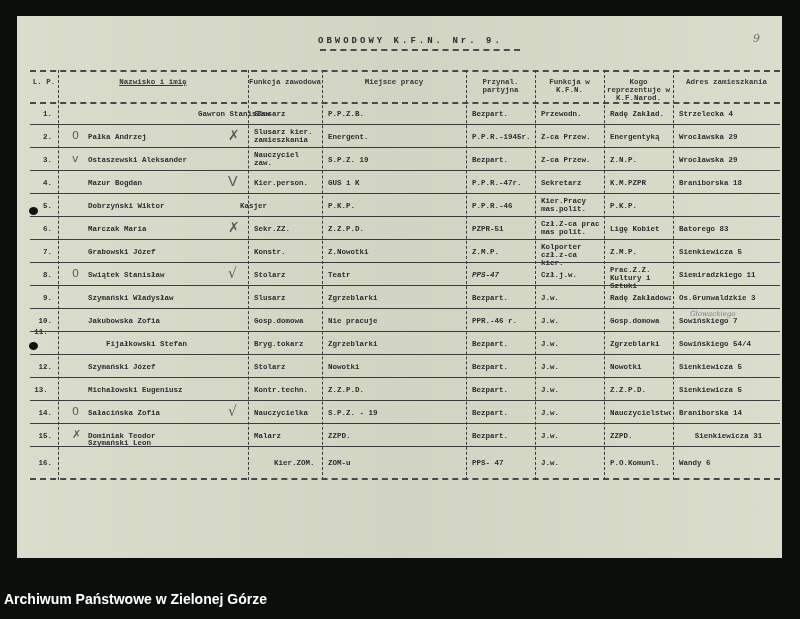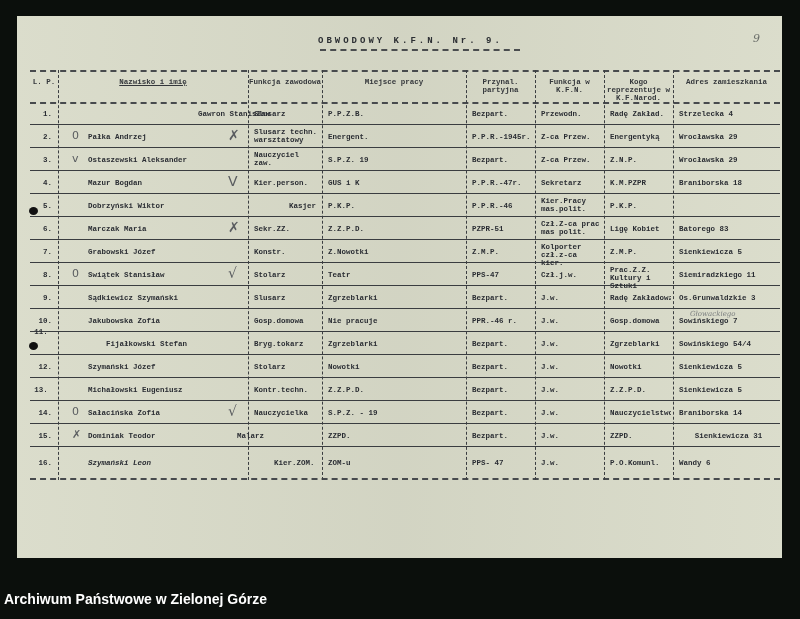--- a/index.html
+++ b/index.html
@@ -90,21 +90,21 @@
 <div class="cell" style="left:30px;width:22px;top:110px;text-align:right;white-space:nowrap;">1.</div>
 <div class="cell" style="left:88px;width:150px;top:110px;text-align:right;white-space:nowrap;margin-left:32px;">Gawron Stanisław</div>
 <div class="cell" style="left:254px;width:66px;top:110px;text-align:left;white-space:nowrap;">Slusarz</div>
 <div class="cell" style="left:328px;width:136px;top:110px;text-align:left;white-space:nowrap;">P.P.Z.B.</div>
 <div class="cell" style="left:472px;width:61px;top:110px;text-align:left;white-space:nowrap;">Bezpart.</div>
 <div class="cell" style="left:541px;width:61px;top:110px;text-align:left;white-space:nowrap;">Przewodn.</div>
 <div class="cell" style="left:610px;width:61px;top:110px;text-align:left;white-space:nowrap;">Radę Zakład.</div>
 <div class="cell" style="left:679px;width:99px;top:110px;text-align:left;white-space:nowrap;">Strzelecka 4</div>
 <div class="cell" style="left:30px;width:22px;top:133px;text-align:right;white-space:nowrap;">2.</div>
 <div class="cell" style="left:88px;width:150px;top:133px;text-align:left;white-space:nowrap;">Pałka Andrzej</div>
-<div class="cell" style="left:254px;width:66px;top:128px;text-align:left;white-space:normal;">Slusarz techn. warsztatowy</div>
+<div class="cell" style="left:254px;width:66px;top:128px;text-align:left;white-space:normal;">Slusarz kier. zamieszkania</div>
 <div class="cell" style="left:328px;width:136px;top:133px;text-align:left;white-space:nowrap;">Energent.</div>
 <div class="cell" style="left:472px;width:61px;top:133px;text-align:left;white-space:nowrap;">P.P.R.-1945r.</div>
 <div class="cell" style="left:541px;width:61px;top:133px;text-align:left;white-space:nowrap;">Z-ca Przew.</div>
 <div class="cell" style="left:610px;width:61px;top:133px;text-align:left;white-space:nowrap;">Energentyką</div>
 <div class="cell" style="left:679px;width:99px;top:133px;text-align:left;white-space:nowrap;">Wrocławska 29</div>
 <div class="mark" style="left:72px;top:129px;font-size:11px;">0</div>
 <div class="mark" style="left:228px;top:127px;">✗</div>
 <div class="cell" style="left:30px;width:22px;top:156px;text-align:right;white-space:nowrap;">3.</div>
 <div class="cell" style="left:88px;width:150px;top:156px;text-align:left;white-space:nowrap;">Ostaszewski Aleksander</div>
 <div class="cell" style="left:254px;width:66px;top:151px;text-align:left;white-space:normal;">Nauczyciel zaw.</div>
@@ -118,21 +118,21 @@
 <div class="cell" style="left:88px;width:150px;top:179px;text-align:left;white-space:nowrap;">Mazur Bogdan</div>
 <div class="cell" style="left:254px;width:66px;top:179px;text-align:left;white-space:nowrap;">Kier.person.</div>
 <div class="cell" style="left:328px;width:136px;top:179px;text-align:left;white-space:nowrap;">GUS i K</div>
 <div class="cell" style="left:472px;width:61px;top:179px;text-align:left;white-space:nowrap;">P.P.R.-47r.</div>
 <div class="cell" style="left:541px;width:61px;top:179px;text-align:left;white-space:nowrap;">Sekretarz</div>
 <div class="cell" style="left:610px;width:61px;top:179px;text-align:left;white-space:nowrap;">K.M.PZPR</div>
 <div class="cell" style="left:679px;width:99px;top:179px;text-align:left;white-space:nowrap;">Braniborska 18</div>
 <div class="mark" style="left:228px;top:173px;">V</div>
 <div class="cell" style="left:30px;width:22px;top:202px;text-align:right;white-space:nowrap;">5.</div>
 <div class="cell" style="left:88px;width:150px;top:202px;text-align:left;white-space:nowrap;">Dobrzyński Wiktor</div>
-<div class="cell" style="left:250px;width:66px;top:202px;text-align:right;white-space:nowrap;">Kasjer</div>
+<div class="cell" style="left:240px;width:66px;top:202px;text-align:left;white-space:nowrap;">Kasjer</div>
 <div class="cell" style="left:328px;width:136px;top:202px;text-align:left;white-space:nowrap;">P.K.P.</div>
 <div class="cell" style="left:472px;width:61px;top:202px;text-align:left;white-space:nowrap;">P.P.R.-46</div>
 <div class="cell" style="left:541px;width:61px;top:197px;text-align:left;white-space:normal;">Kier.Pracy mas.polit.</div>
 <div class="cell" style="left:610px;width:61px;top:202px;text-align:left;white-space:nowrap;">P.K.P.</div>
 <div class="cell" style="left:679px;width:99px;top:202px;text-align:left;white-space:nowrap;"></div>
 <div class="cell" style="left:30px;width:22px;top:225px;text-align:right;white-space:nowrap;">6.</div>
 <div class="cell" style="left:88px;width:150px;top:225px;text-align:left;white-space:nowrap;">Marczak Maria</div>
 <div class="cell" style="left:254px;width:66px;top:225px;text-align:left;white-space:nowrap;">Sekr.ZZ.</div>
 <div class="cell" style="left:328px;width:136px;top:225px;text-align:left;white-space:nowrap;">Z.Z.P.D.</div>
 <div class="cell" style="left:472px;width:61px;top:225px;text-align:left;white-space:nowrap;">PZPR-51</div>
@@ -145,28 +145,28 @@
 <div class="cell" style="left:254px;width:66px;top:248px;text-align:left;white-space:nowrap;">Konstr.</div>
 <div class="cell" style="left:328px;width:136px;top:248px;text-align:left;white-space:nowrap;">Z.Nowotki</div>
 <div class="cell" style="left:472px;width:61px;top:248px;text-align:left;white-space:nowrap;">Z.M.P.</div>
 <div class="cell" style="left:541px;width:61px;top:243px;text-align:left;white-space:normal;">Kolporter czł.z-ca kier.</div>
 <div class="cell" style="left:610px;width:61px;top:248px;text-align:left;white-space:nowrap;">Z.M.P.</div>
 <div class="cell" style="left:679px;width:99px;top:248px;text-align:left;white-space:nowrap;">Sienkiewicza 5</div>
 <div class="cell" style="left:30px;width:22px;top:271px;text-align:right;white-space:nowrap;">8.</div>
 <div class="cell" style="left:88px;width:150px;top:271px;text-align:left;white-space:nowrap;">Swiątek Stanisław</div>
 <div class="cell" style="left:254px;width:66px;top:271px;text-align:left;white-space:nowrap;">Stolarz</div>
 <div class="cell" style="left:328px;width:136px;top:271px;text-align:left;white-space:nowrap;">Teatr</div>
-<div class="cell" style="left:472px;width:61px;top:271px;text-align:left;white-space:nowrap;">PPS-47</div>
+<div class="cell" style="left:472px;width:61px;top:271px;text-align:left;white-space:nowrap;font-style:italic;">PPS-47</div>
 <div class="cell" style="left:541px;width:61px;top:271px;text-align:left;white-space:nowrap;">Czł.j.w.</div>
 <div class="cell" style="left:610px;width:61px;top:266px;text-align:left;white-space:normal;">Prac.Z.Z. Kultury i Sztuki</div>
 <div class="cell" style="left:679px;width:99px;top:271px;text-align:left;white-space:nowrap;">Siemiradzkiego 11</div>
 <div class="mark" style="left:72px;top:267px;font-size:11px;">0</div>
 <div class="mark" style="left:228px;top:265px;">√</div>
 <div class="cell" style="left:30px;width:22px;top:294px;text-align:right;white-space:nowrap;">9.</div>
-<div class="cell" style="left:88px;width:150px;top:294px;text-align:left;white-space:nowrap;">Sądkiewicz Szymański</div>
+<div class="cell" style="left:88px;width:150px;top:294px;text-align:left;white-space:nowrap;">Szymański Władysław</div>
 <div class="cell" style="left:254px;width:66px;top:294px;text-align:left;white-space:nowrap;">Slusarz</div>
 <div class="cell" style="left:328px;width:136px;top:294px;text-align:left;white-space:nowrap;">Zgrzeblarki</div>
 <div class="cell" style="left:472px;width:61px;top:294px;text-align:left;white-space:nowrap;">Bezpart.</div>
 <div class="cell" style="left:541px;width:61px;top:294px;text-align:left;white-space:nowrap;">J.w.</div>
 <div class="cell" style="left:610px;width:61px;top:294px;text-align:left;white-space:nowrap;">Radę Zakładową</div>
 <div class="cell" style="left:679px;width:99px;top:294px;text-align:left;white-space:nowrap;">Os.Grunwaldzkie 3</div>
 <div class="cell" style="left:30px;width:22px;top:317px;text-align:right;white-space:nowrap;">10.</div>
 <div class="cell" style="left:88px;width:150px;top:317px;text-align:left;white-space:nowrap;">Jakubowska Zofia</div>
 <div class="cell" style="left:254px;width:66px;top:317px;text-align:left;white-space:nowrap;">Gosp.domowa</div>
 <div class="cell" style="left:328px;width:136px;top:317px;text-align:left;white-space:nowrap;">Nie pracuje</div>
@@ -204,27 +204,27 @@
 <div class="cell" style="left:254px;width:66px;top:409px;text-align:left;white-space:nowrap;">Nauczycielka</div>
 <div class="cell" style="left:328px;width:136px;top:409px;text-align:left;white-space:nowrap;">S.P.Z. - 19</div>
 <div class="cell" style="left:472px;width:61px;top:409px;text-align:left;white-space:nowrap;">Bezpart.</div>
 <div class="cell" style="left:541px;width:61px;top:409px;text-align:left;white-space:nowrap;">J.w.</div>
 <div class="cell" style="left:610px;width:61px;top:409px;text-align:left;white-space:nowrap;">Nauczycielstwo</div>
 <div class="cell" style="left:679px;width:99px;top:409px;text-align:left;white-space:nowrap;">Braniborska 14</div>
 <div class="mark" style="left:72px;top:405px;font-size:11px;">0</div>
 <div class="mark" style="left:228px;top:403px;">√</div>
 <div class="cell" style="left:30px;width:22px;top:432px;text-align:right;white-space:nowrap;">15.</div>
 <div class="cell" style="left:88px;width:150px;top:432px;text-align:left;white-space:nowrap;">Dominiak Teodor</div>
-<div class="cell" style="left:237px;width:66px;top:432px;text-align:left;white-space:nowrap;">Malarz</div>
+<div class="cell" style="left:254px;width:66px;top:432px;text-align:left;white-space:nowrap;">Malarz</div>
 <div class="cell" style="left:328px;width:136px;top:432px;text-align:left;white-space:nowrap;">ZZPD.</div>
 <div class="cell" style="left:472px;width:61px;top:432px;text-align:left;white-space:nowrap;">Bezpart.</div>
 <div class="cell" style="left:541px;width:61px;top:432px;text-align:left;white-space:nowrap;">J.w.</div>
 <div class="cell" style="left:610px;width:61px;top:432px;text-align:left;white-space:nowrap;">ZZPD.</div>
 <div class="cell" style="left:679px;width:99px;top:432px;text-align:center;white-space:nowrap;">Sienkiewicza 31</div>
 <div class="mark" style="left:72px;top:428px;font-size:11px;">✗</div>
 <div class="cell" style="left:30px;width:22px;top:459px;text-align:right;white-space:nowrap;">16.</div>
-<div class="cell" style="left:88px;width:150px;top:459px;text-align:left;white-space:nowrap;font-style:italic;">Szymański Leon</div>
+<div class="cell" style="left:88px;width:150px;top:439px;text-align:left;white-space:nowrap;">Szymański Leon</div>
 <div class="cell" style="left:254px;width:66px;top:459px;text-align:left;white-space:nowrap;padding-left:20px;">Kier.ZOM.</div>
 <div class="cell" style="left:328px;width:136px;top:459px;text-align:left;white-space:nowrap;">ZOM-u</div>
 <div class="cell" style="left:472px;width:61px;top:459px;text-align:left;white-space:nowrap;">PPS- 47</div>
 <div class="cell" style="left:541px;width:61px;top:459px;text-align:left;white-space:nowrap;">J.w.</div>
 <div class="cell" style="left:610px;width:61px;top:459px;text-align:left;white-space:nowrap;">P.O.Komunl.</div>
 <div class="cell" style="left:679px;width:99px;top:459px;text-align:left;white-space:nowrap;">Wandy 6</div>
 
 </body></html>

